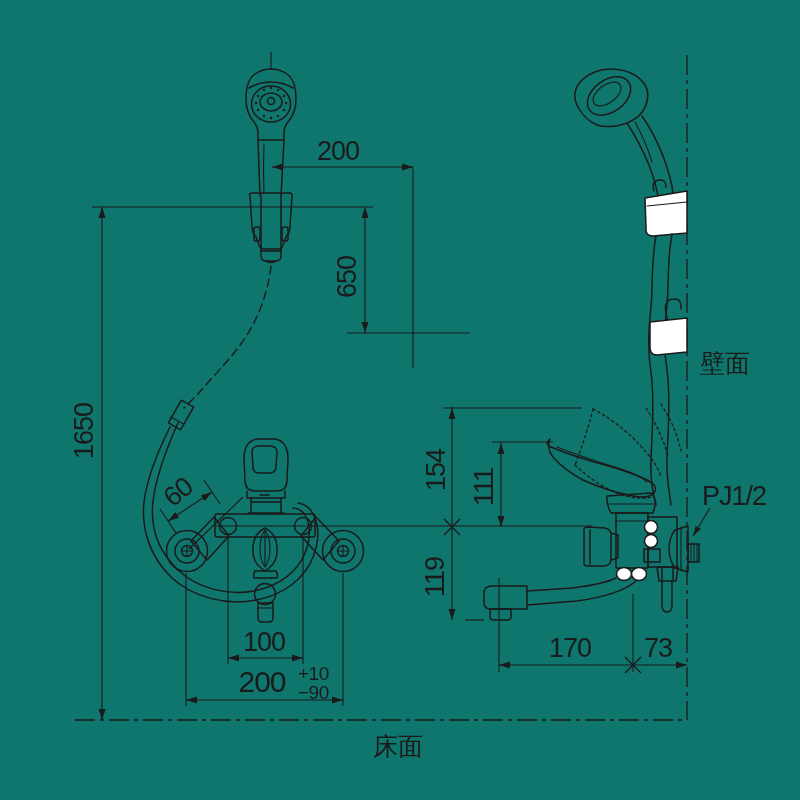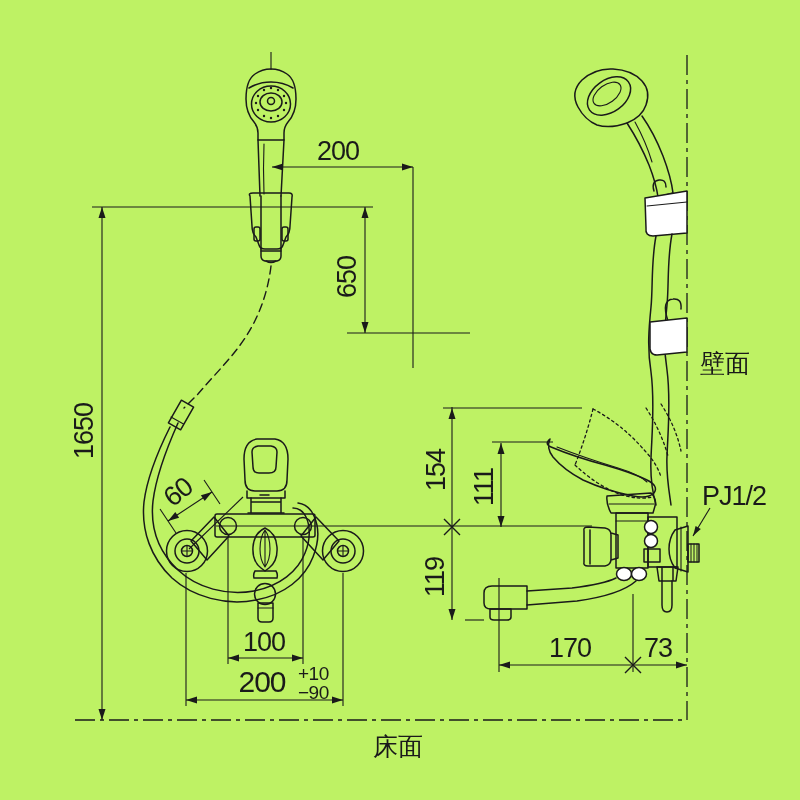--- a/index.html
+++ b/index.html
@@ -1,16 +1,16 @@
 <!DOCTYPE html>
 <html><head>
 <meta charset="utf-8">
 <style>
   html,body{margin:0;padding:0;background:#fff;}
-  .canvas{position:relative;width:800px;height:800px;background:#bef264;overflow:hidden;
+  .canvas{position:relative;width:800px;height:800px;background:#0f766e;overflow:hidden;
           font-family:"Liberation Sans", sans-serif;}
   svg{display:block;}
   text{font-family:"Liberation Sans","DejaVu Sans",sans-serif;fill:#1a1a1a;}
   .dimnum{font-size:27px;letter-spacing:-1px;}
   .dimbig{font-size:30px;letter-spacing:-1px;}
   .dimtol{font-size:19px;letter-spacing:-0.5px;}
   .jp{font-size:25px;}
 </style>
 </head>
 <body>

